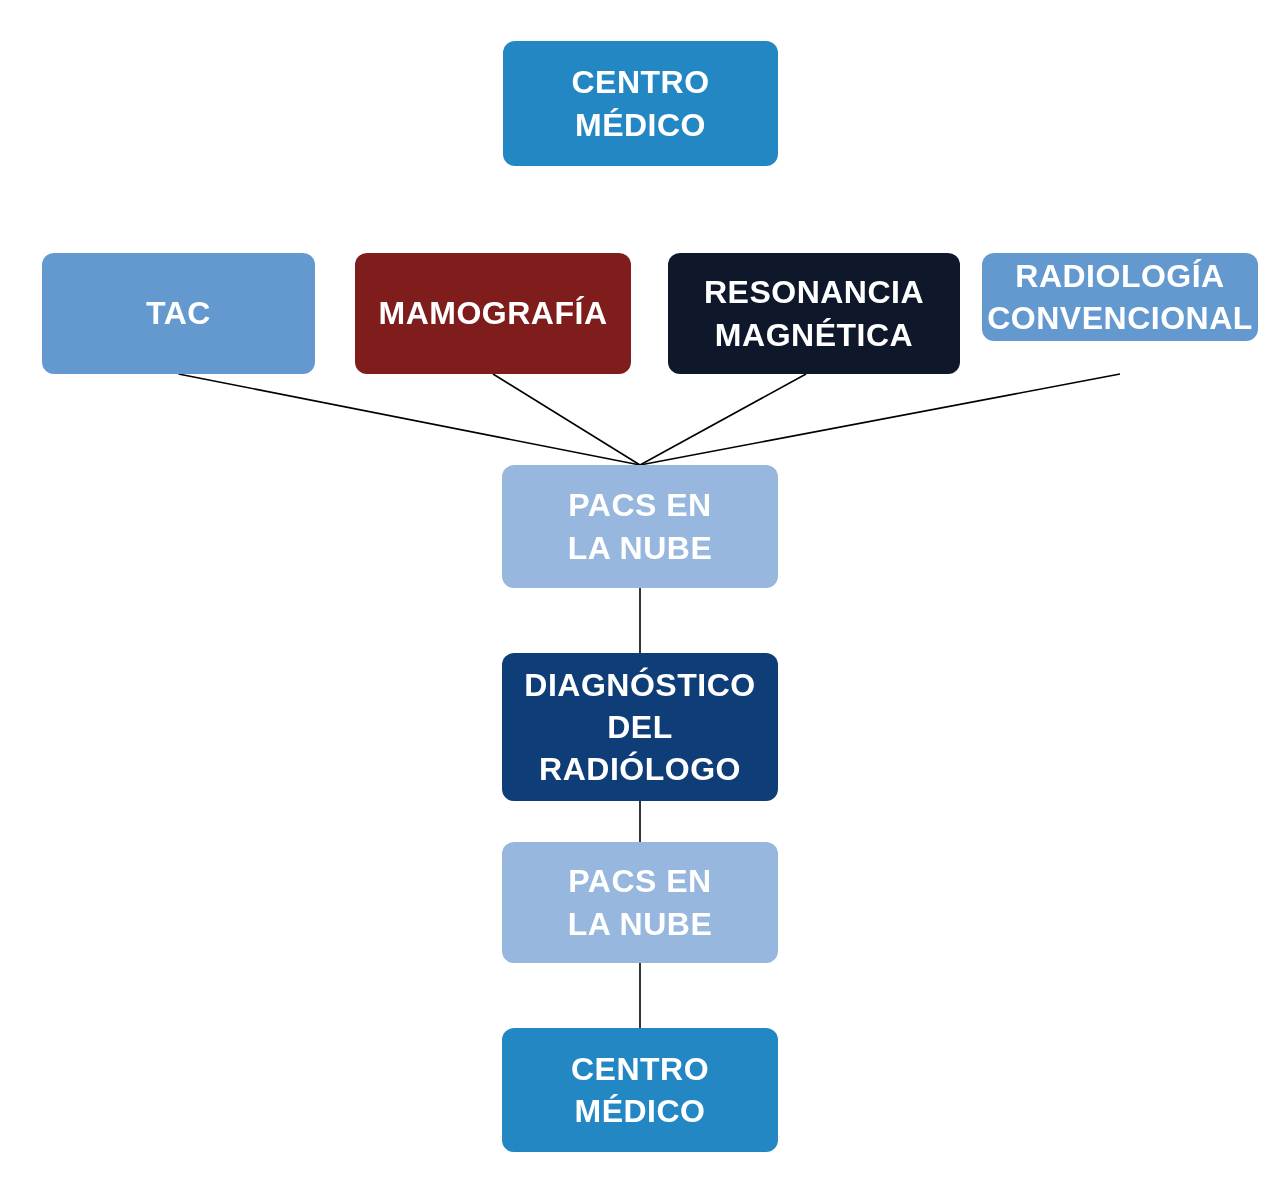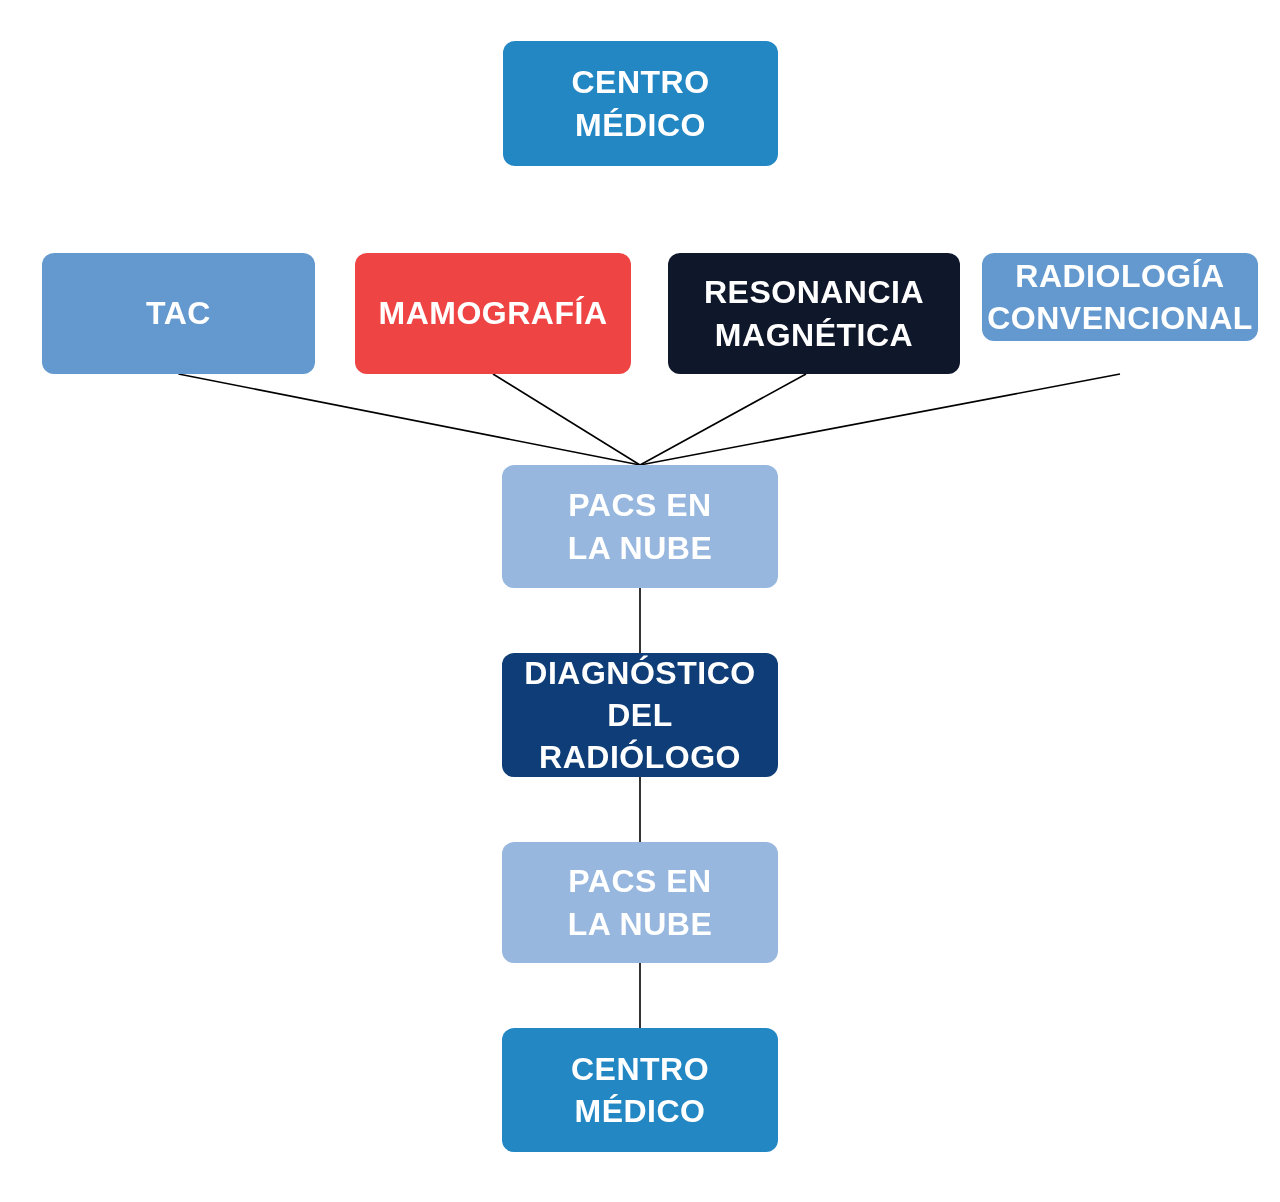--- a/index.html
+++ b/index.html
@@ -55,36 +55,36 @@
       <line x1="640" y1="963" x2="640" y2="1028" stroke="#000000" stroke-width="1.6"></line>
     </svg>
   <div id="nodes">
       <div class="node" style="left: 503px; top: 41px; width: 275px; height: 125px; background: rgb(35, 135, 196);">
         <span class="node-label">CENTRO
 MÉDICO</span>
       </div>
       <div class="node" style="left: 42px; top: 253px; width: 273px; height: 121px; background: rgb(99, 153, 207); align-items: center;">
         <span class="node-label">TAC</span>
       </div>
-      <div class="node" style="left: 355px; top: 253px; width: 276px; height: 121px; background: #ef4444;">
+      <div class="node" style="left: 355px; top: 253px; width: 276px; height: 121px; background: #7f1d1d;">
         <span class="node-label">MAMOGRAFÍA</span>
       </div>
       <div class="node" style="left: 668px; top: 253px; width: 292px; height: 121px; background: #0f172a;">
         <span class="node-label">RESONANCIA
 MAGNÉTICA</span>
       </div>
       <div class="node" style="left: 982px; top: 253px; width: 276px; height: 88px; background: rgb(99, 153, 207);">
         <span class="node-label">RADIOLOGÍA
 CONVENCIONAL</span>
       </div>
       <div class="node" style="left: 502px; top: 465px; width: 276px; height: 123px; background: rgb(151, 183, 222);">
         <span class="node-label">PACS EN
 LA NUBE</span>
       </div>
-      <div class="node" style="left: 502px; top: 653px; width: 276px; height: 124px; background: rgb(14, 61, 119);">
+      <div class="node" style="left: 502px; top: 653px; width: 276px; height: 148px; background: rgb(14, 61, 119);">
         <span class="node-label">DIAGNÓSTICO
 DEL RADIÓLOGO</span>
       </div>
       <div class="node" style="left: 502px; top: 842px; width: 276px; height: 121px; background: rgb(151, 183, 222);">
         <span class="node-label">PACS EN
 LA NUBE</span>
       </div>
       <div class="node" style="left: 502px; top: 1028px; width: 276px; height: 124px; background: rgb(35, 135, 196);">
         <span class="node-label">CENTRO
 MÉDICO</span>

